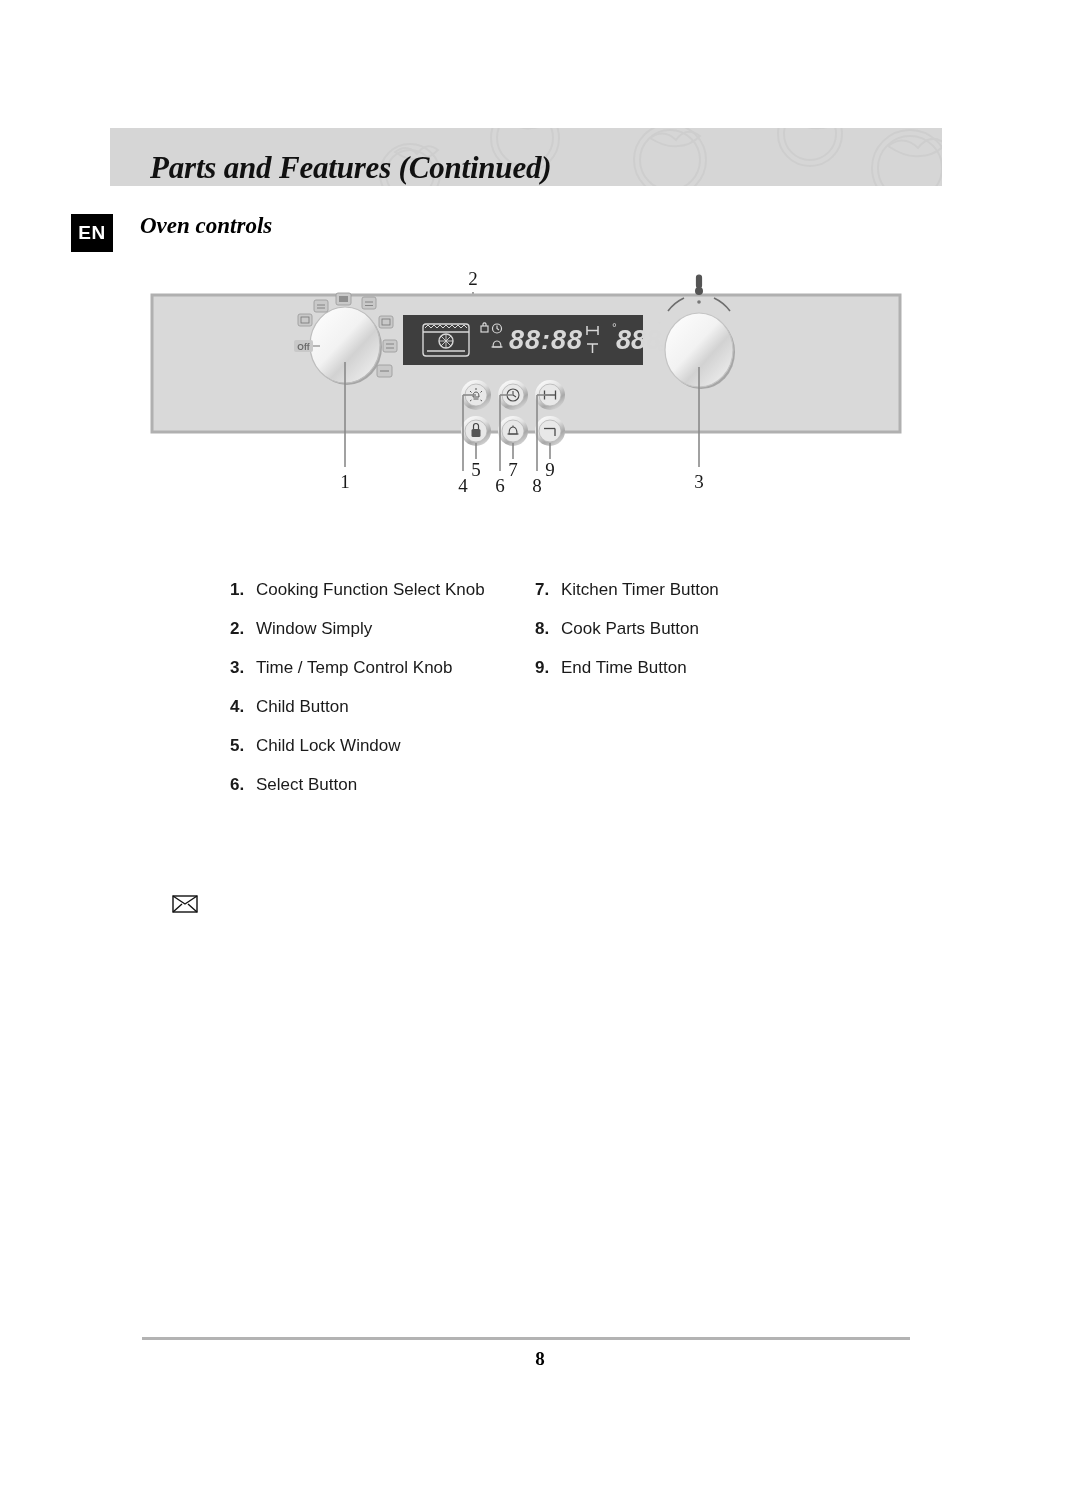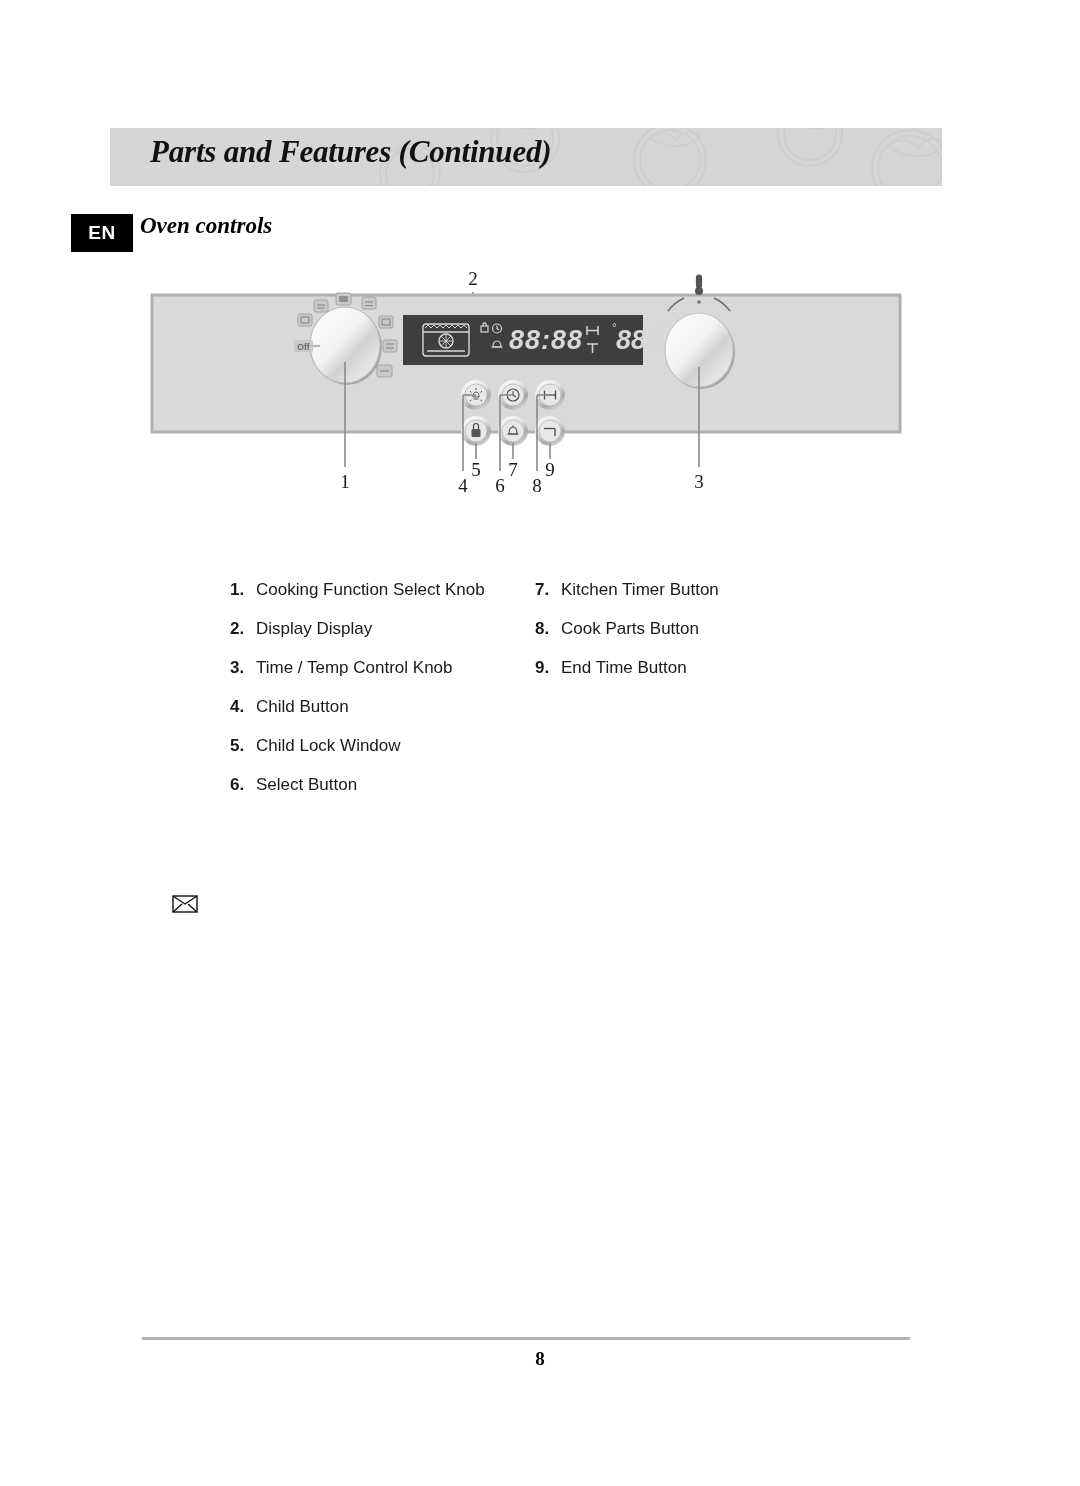--- a/index.html
+++ b/index.html
@@ -27,36 +27,36 @@
   }
   .header-watermark {
     position: absolute;
     inset: 0;
     opacity: 0.55;
     pointer-events: none;
   }
   .header-title {
     position: absolute;
     left: 150px;
-    top: 134px;
+    top: 150px;
     font-family: "Liberation Serif", serif;
     font-style: italic;
     font-weight: bold;
     font-size: 31px;
     color: #111;
     letter-spacing: -0.2px;
     white-space: nowrap;
   }
 
   
   .en-badge {
     position: absolute;
     left: 71px;
     top: 214px;
-    width: 62px;
+    width: 42px;
     height: 38px;
     background: #000;
     color: #fff;
     font-family: "Liberation Sans", sans-serif;
     font-weight: bold;
     font-size: 19px;
     display: flex;
     align-items: center;
     justify-content: center;
     letter-spacing: 0.5px;
@@ -395,21 +395,21 @@
 </svg>
 
 <div class="parts-list">
   <div class="parts-col left">
     <div class="part-item">
       <span class="part-num">1.</span>
       <span class="part-label">Cooking Function Select Knob</span>
     </div>
     <div class="part-item">
       <span class="part-num">2.</span>
-      <span class="part-label">Display Display</span>
+      <span class="part-label">Window Simply</span>
     </div>
     <div class="part-item">
       <span class="part-num">3.</span>
       <span class="part-label">Time / Temp Control Knob</span>
     </div>
     <div class="part-item">
       <span class="part-num">4.</span>
       <span class="part-label">Child Button</span>
     </div>
     <div class="part-item">

